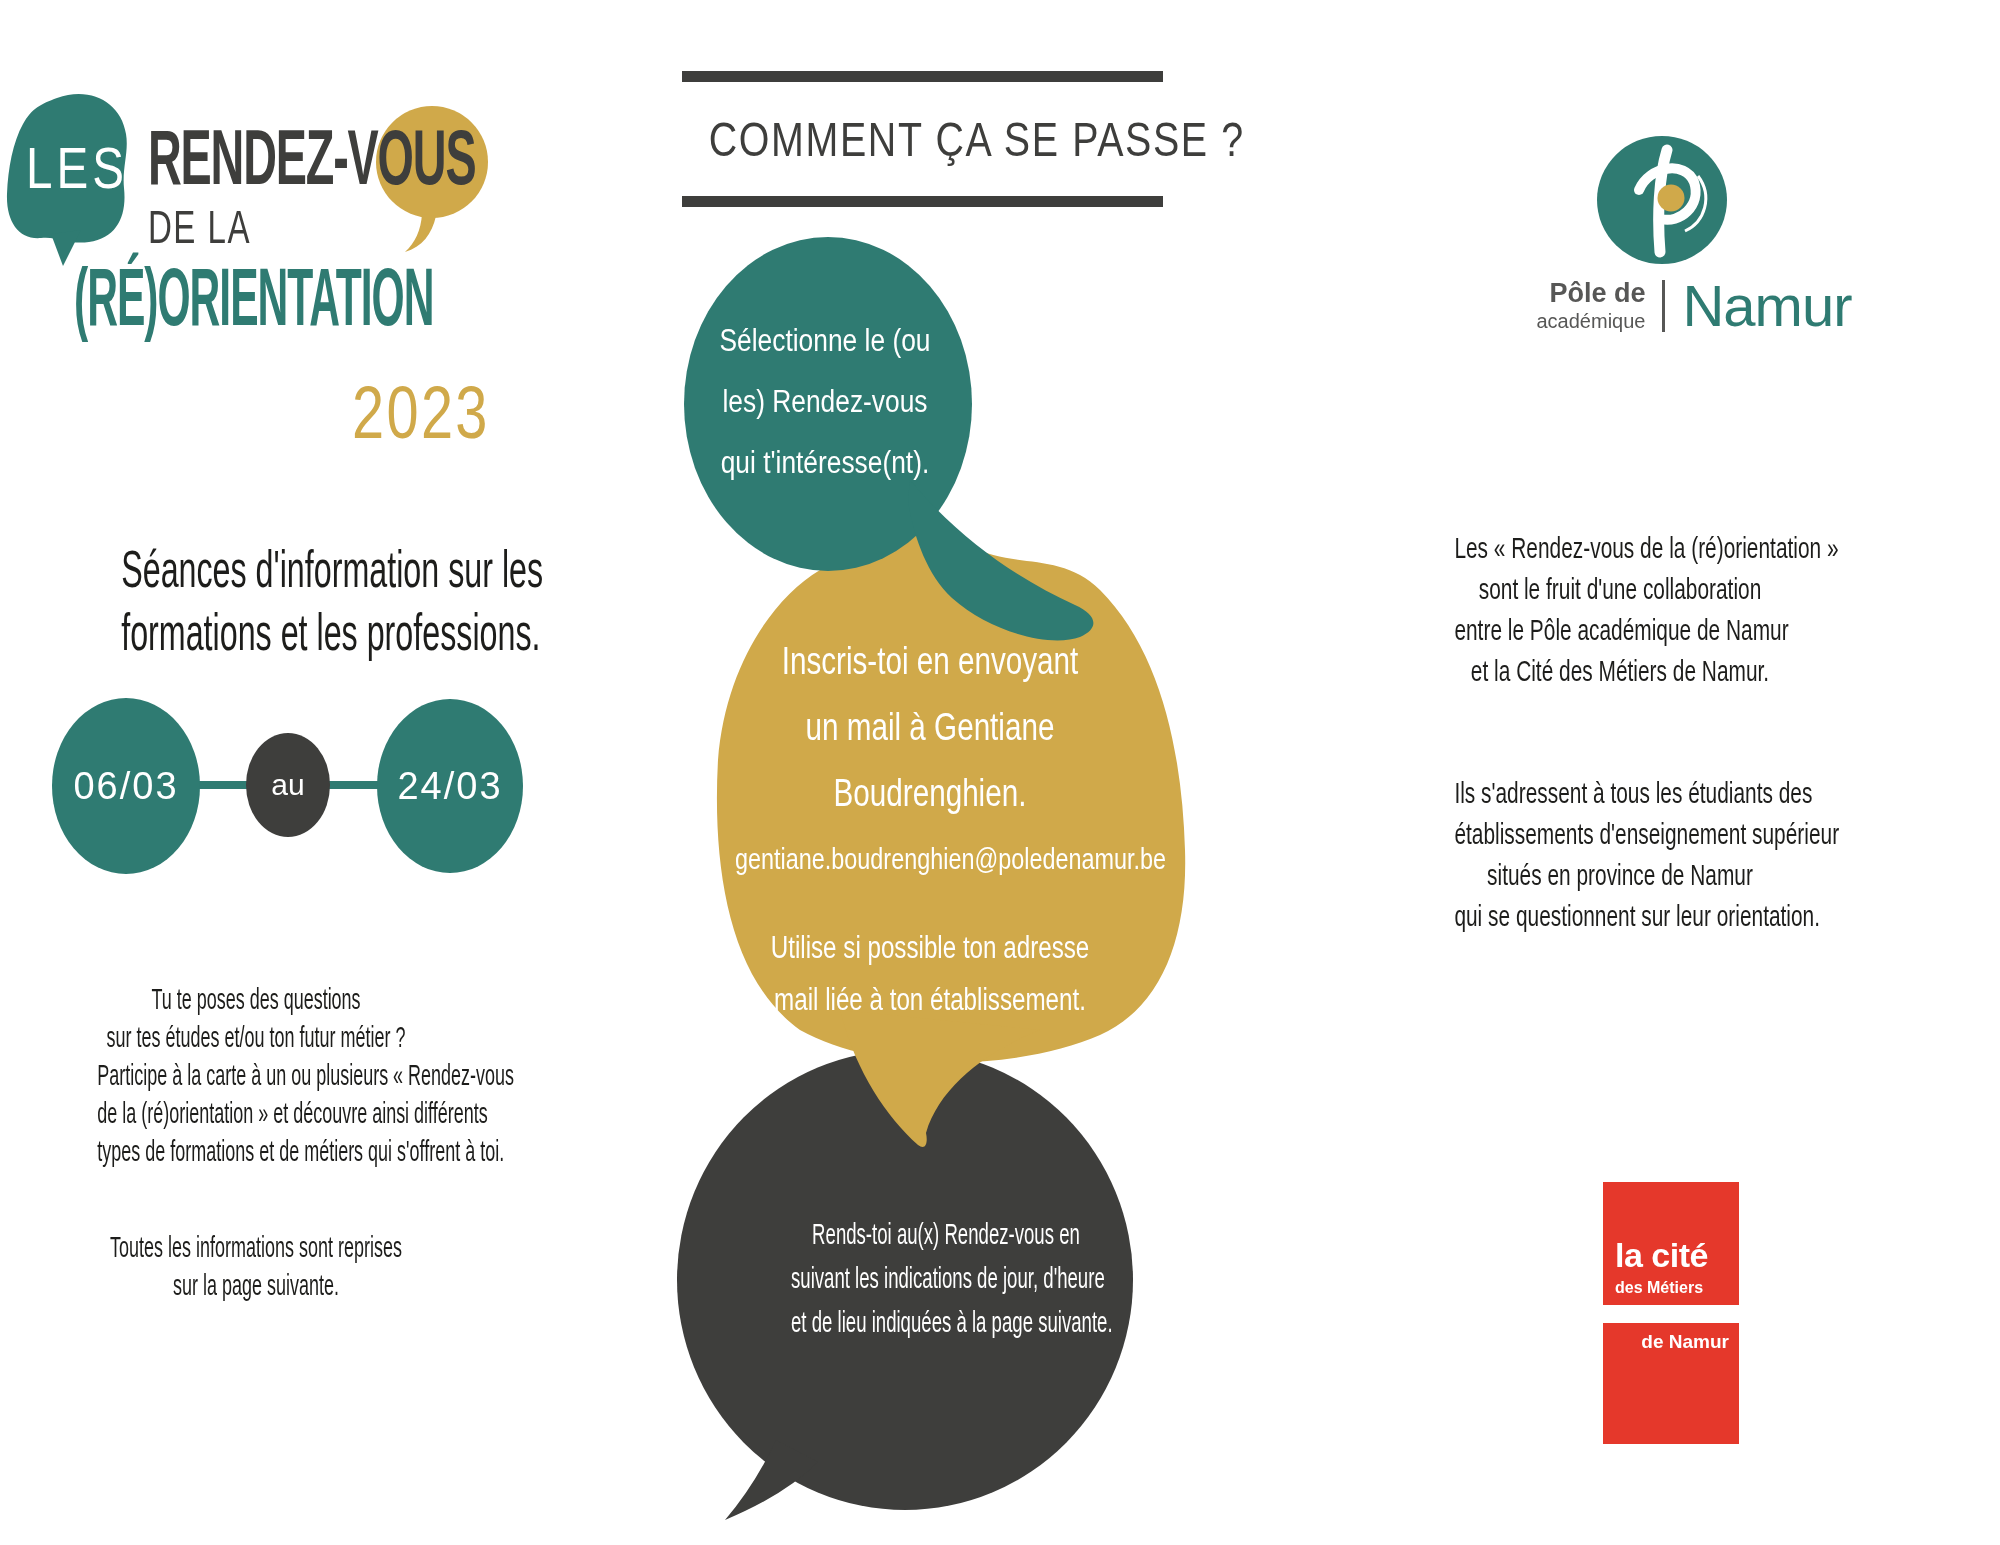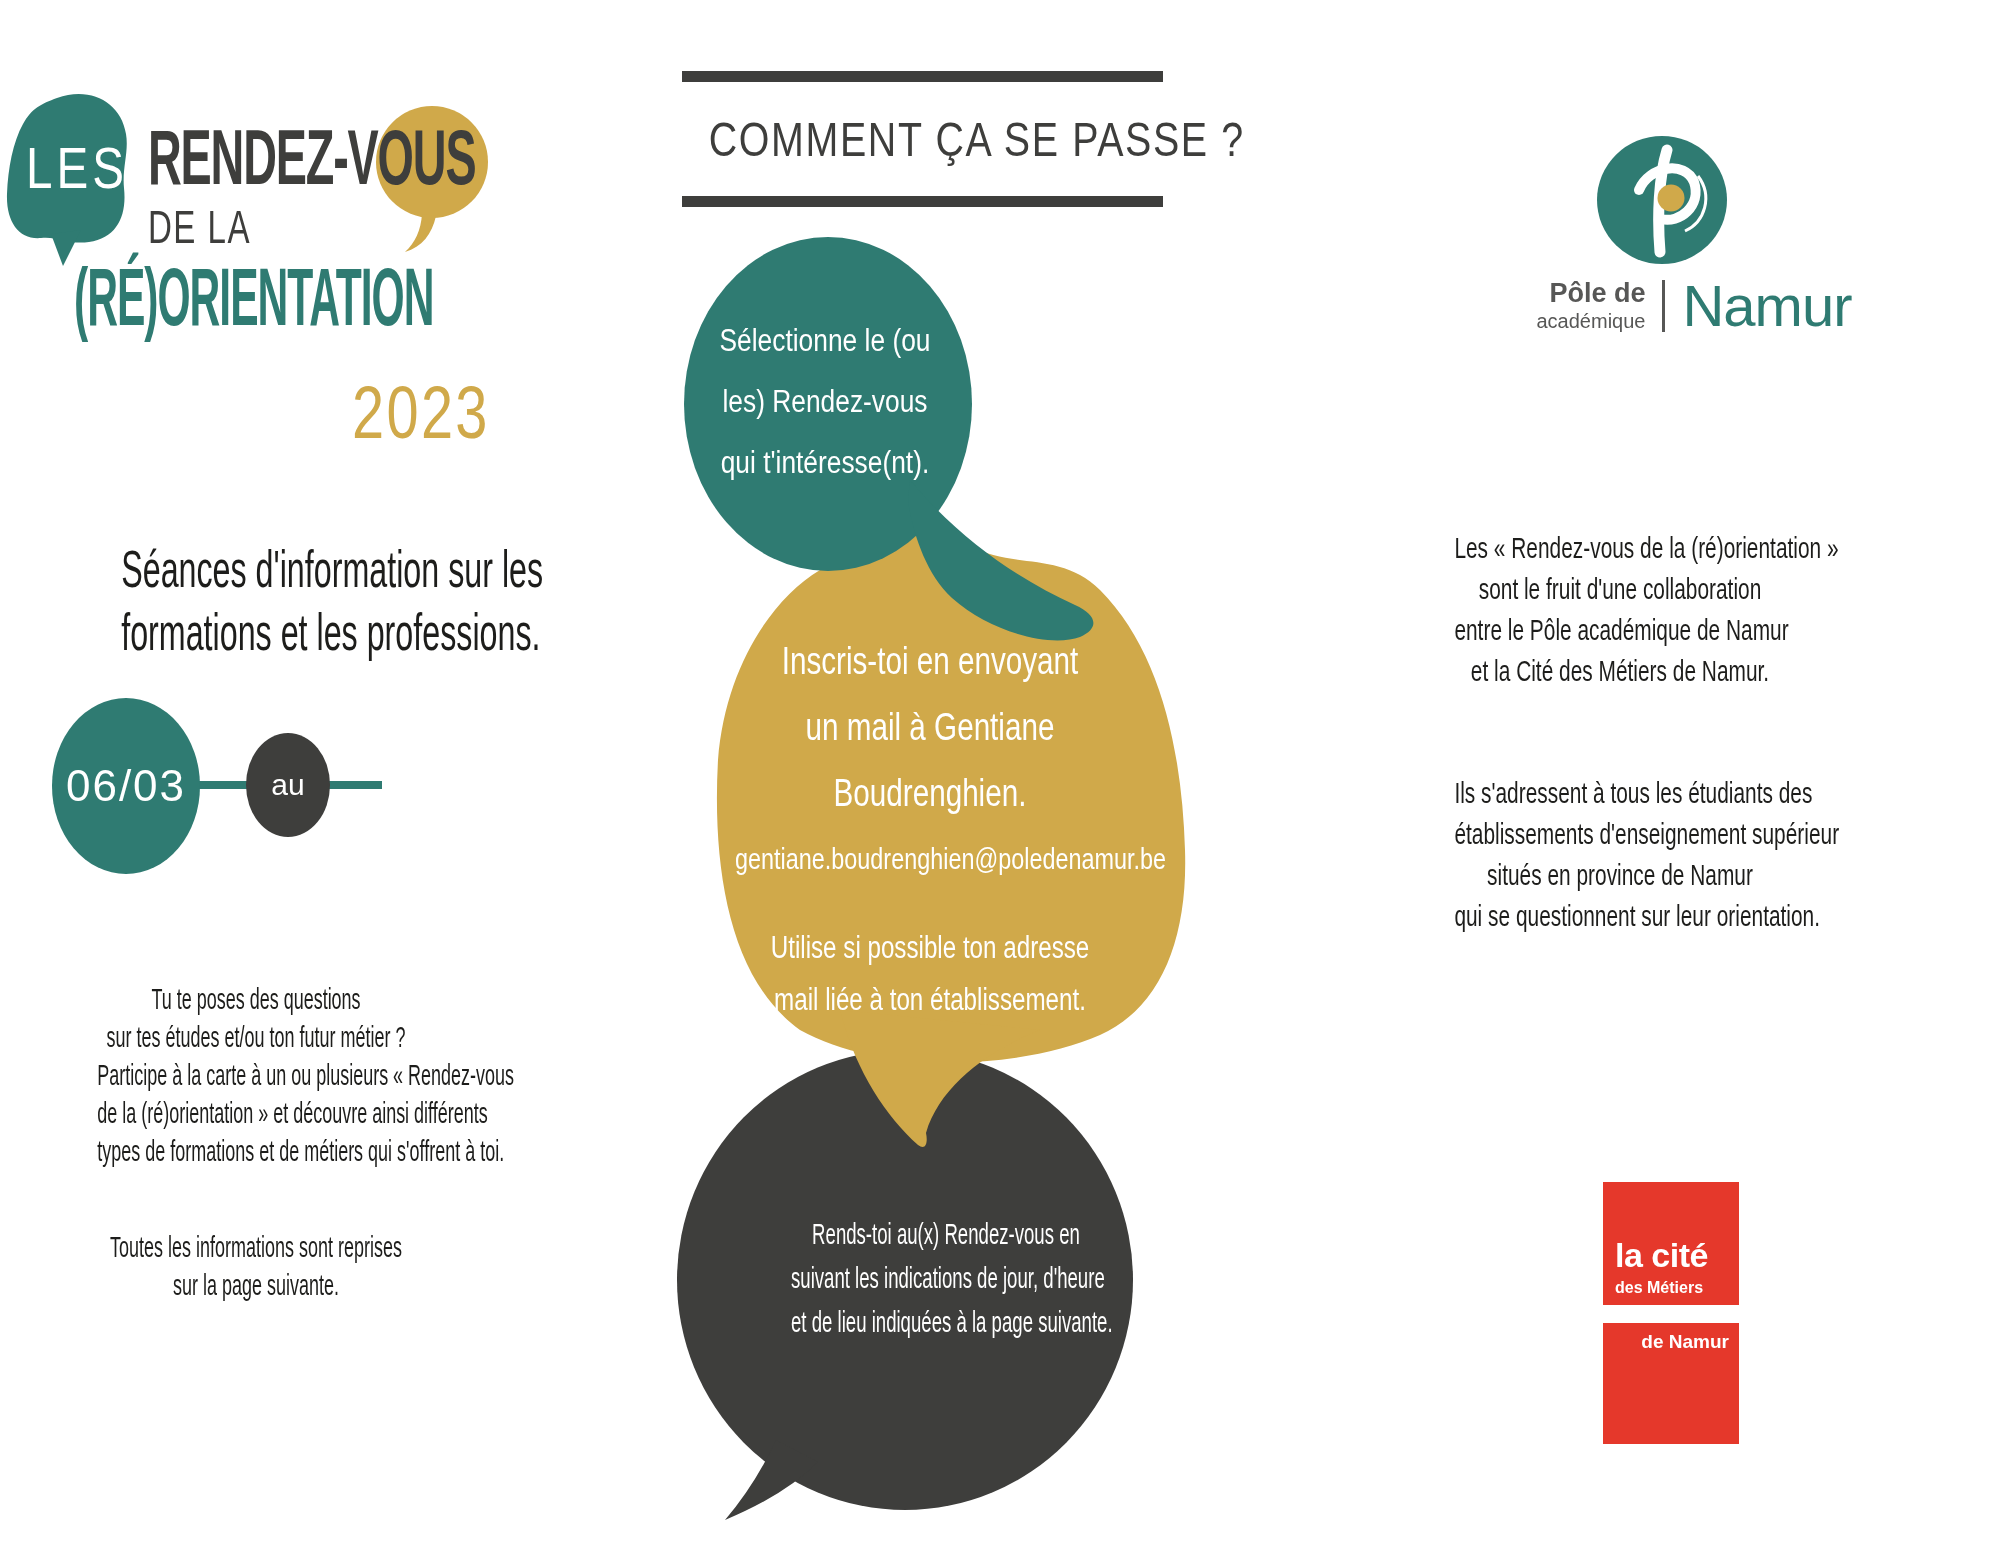--- a/index.html
+++ b/index.html
@@ -45,24 +45,27 @@
   <span class="abs teal-t scl nowrap" style="left:74px;top:250px;font-size:82px;font-weight:700;letter-spacing:-2px;transform:scaleX(.52);">(RÉ)ORIENTATION</span>
   <span class="abs gold-t scl nowrap" style="left:352px;top:370px;font-size:74px;letter-spacing:3px;transform:scaleX(.78);">2023</span>
 
   <div class="abs center nowrap ink scx" style="left:30px;top:538px;width:480px;font-size:52px;line-height:63px;transform:scaleX(.62);">
     <span class="ln">Séances d'information sur les</span>
     <span class="ln">formations et les professions.</span>
   </div>
 
   <div class="abs" style="left:195px;top:781px;width:187px;height:8px;background:var(--teal);"></div>
   <div class="abs ellipse" style="left:52px;top:698px;width:148px;height:176px;background:var(--teal);">
-    <span class="white nowrap" style="font-size:44px;letter-spacing:2px;">06/03</span>
+    <span class="white nowrap" style="font-size:38px;letter-spacing:2px;">06/03</span>
   </div>
   <div class="abs ellipse" style="left:246px;top:733px;width:84px;height:104px;background:var(--charcoal);z-index:2;">
     <span class="white" style="font-size:30px;">au</span>
+  </div>
+  <div class="abs ellipse" style="left:377px;top:699px;width:146px;height:174px;background:var(--teal);">
+    <span class="white nowrap" style="font-size:38px;letter-spacing:2px;">24/03</span>
   </div>
 
   <div class="abs center nowrap ink scx" style="left:0px;top:980px;width:512px;font-size:29px;line-height:38px;transform:scaleX(.62);">
     <span class="ln">Tu te poses des questions</span>
     <span class="ln">sur tes études et/ou ton futur métier ?</span>
     <span class="ln">Participe à la carte à un ou plusieurs « Rendez-vous</span>
     <span class="ln">de la (ré)orientation » et découvre ainsi différents</span>
     <span class="ln">types de formations et de métiers qui s'offrent à toi.</span>
   </div>
 

